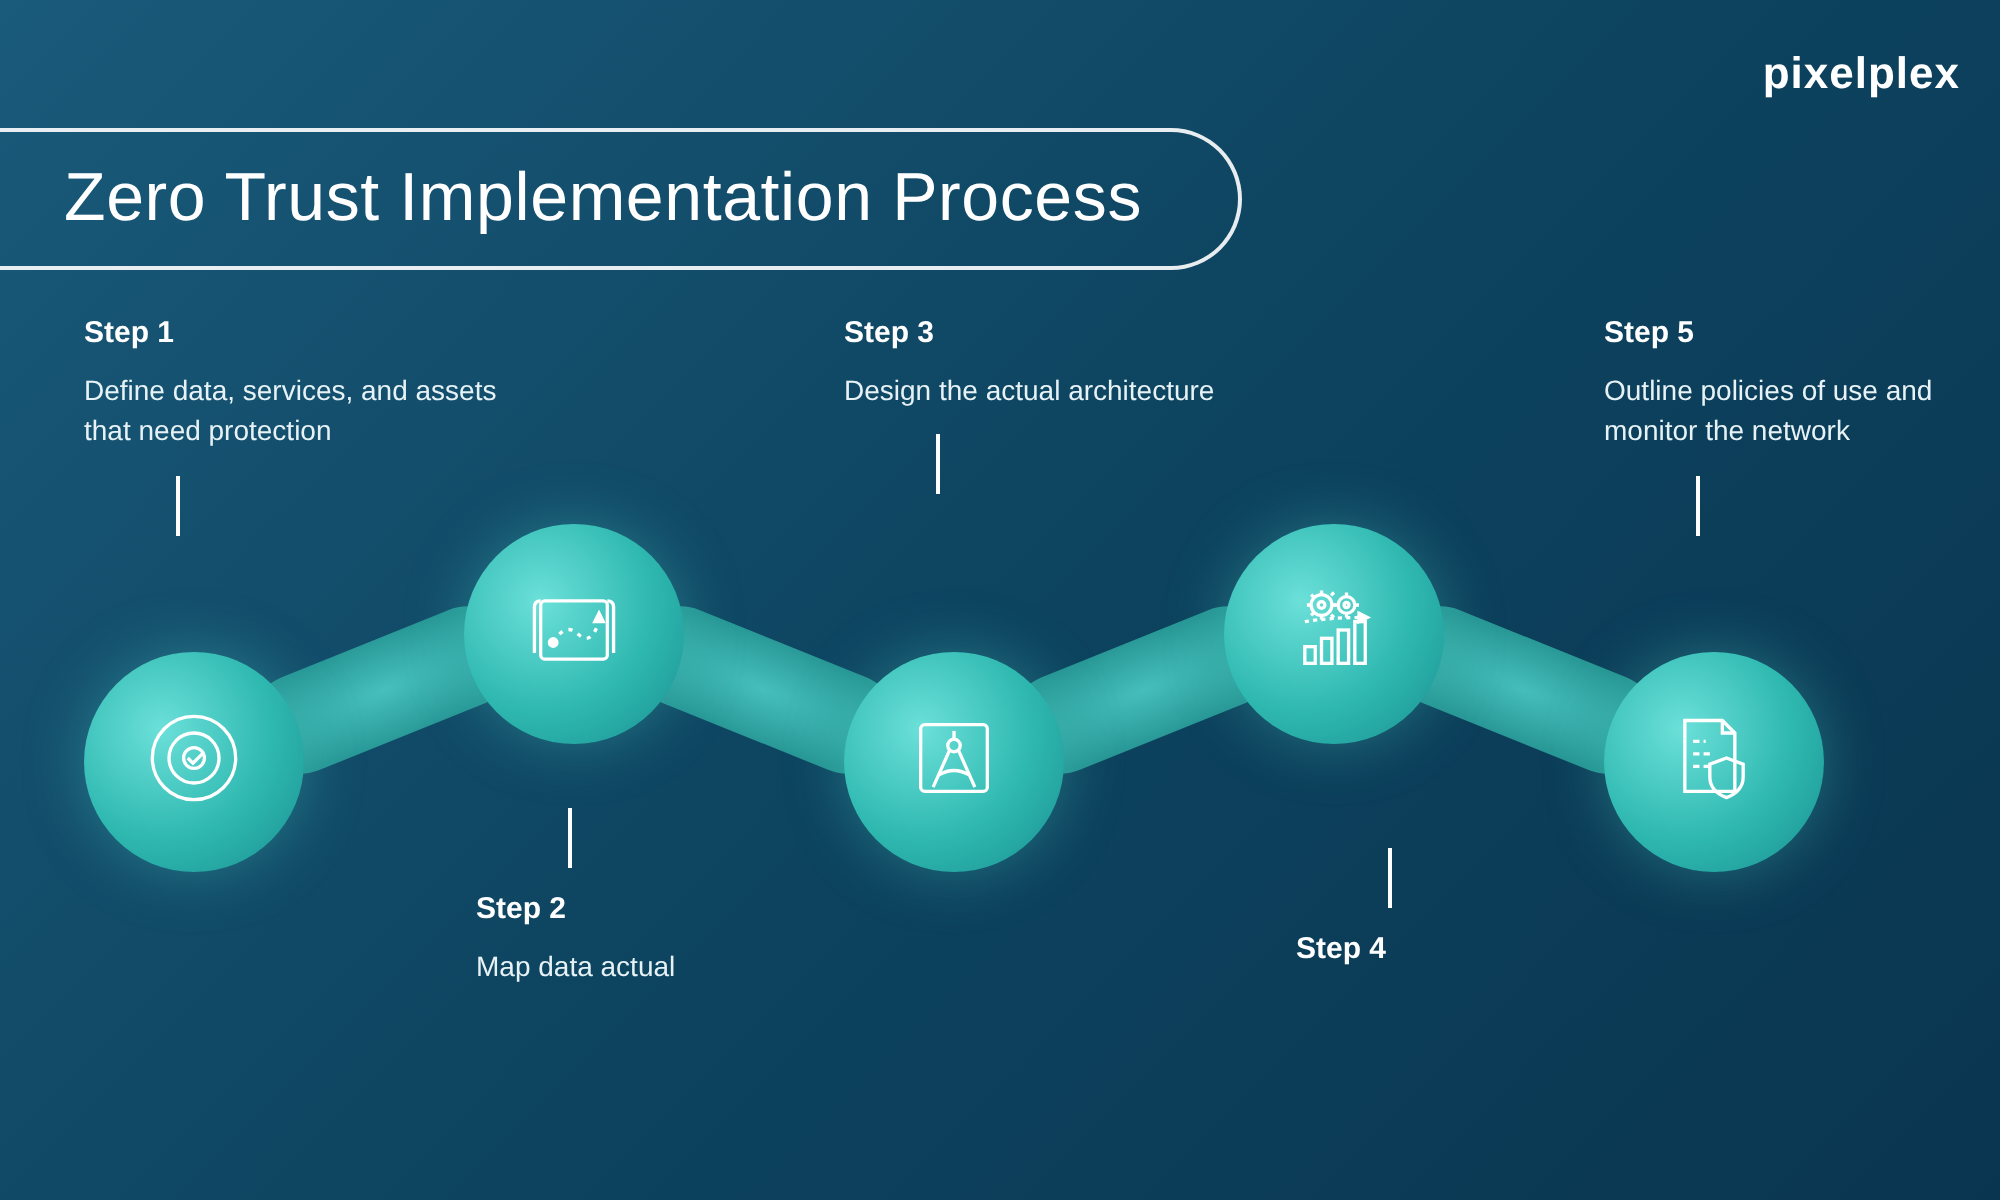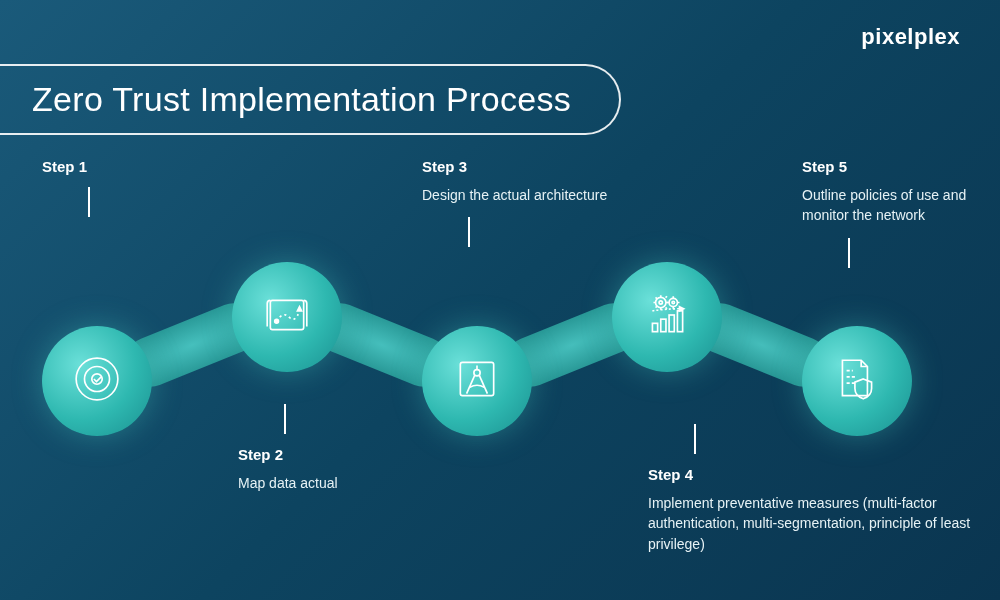--- a/index.html
+++ b/index.html
@@ -8,21 +8,21 @@
     height: 600px;
     background: linear-gradient(135deg, #1a5a7a 0%, #0d4460 50%, #0a3550 100%);
     font-family: -apple-system, BlinkMacSystemFont, 'Segoe UI', Arial, sans-serif;
     color: #ffffff;
     position: relative;
     overflow: hidden;
   }
   .brand {
     position: absolute;
     top: 24px;
-    right: 40px;
+    right: 20px;
     font-size: 22px;
     font-weight: 600;
     letter-spacing: 0.5px;
   }
   .title-pill {
     position: absolute;
     top: 64px;
     left: 0;
     padding: 14px 48px 14px 32px;
     border: 2px solid rgba(255,255,255,0.9);
@@ -107,20 +107,21 @@
 <body>
 
 <div class="brand">pixelplex</div>
 
 <div class="title-pill">
   <h1>Zero Trust Implementation Process</h1>
 </div>
 
 <div class="step above s1">
   <div class="step-title">Step 1</div>
+  <div class="step-desc">Define data, services, and assets that need protection</div>
   <div class="tick"></div>
 </div>
 
 <div class="step above s3">
   <div class="step-title">Step 3</div>
   <div class="step-desc">Design the actual architecture</div>
   <div class="tick"></div>
 </div>
 
 <div class="step above s5">
@@ -201,14 +202,13 @@
 
 <div class="step below s2">
   <div class="tick up"></div>
   <div class="step-title">Step 2</div>
   <div class="step-desc">Map data actual</div>
 </div>
 
 <div class="step below s4">
   <div class="tick up"></div>
   <div class="step-title">Step 4</div>
-  <div class="step-desc">Implement preventative measures (multi-factor authentication, multi-segmentation, principle of least privilege)</div>
 </div>
 
 </body></html>

